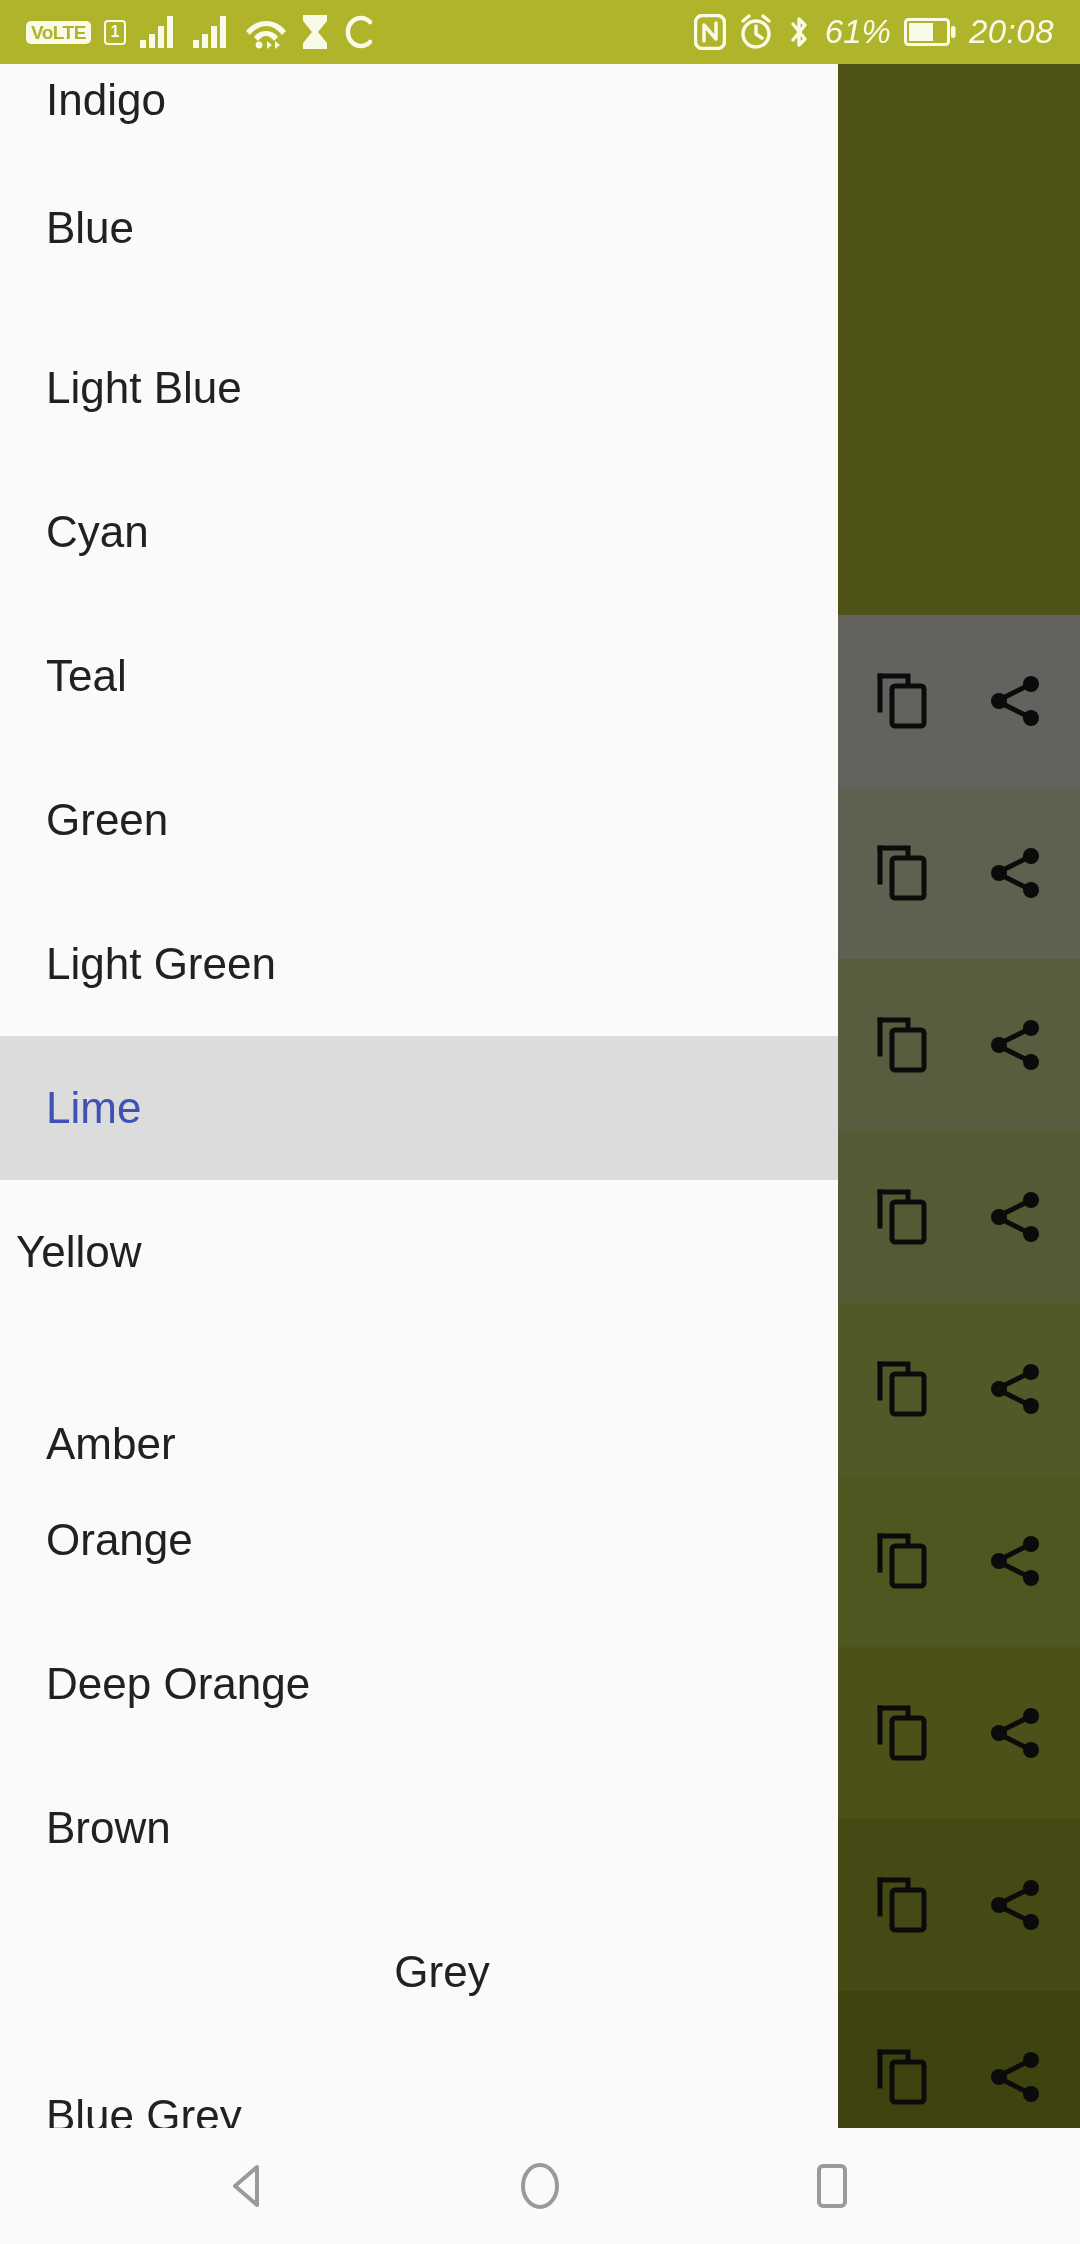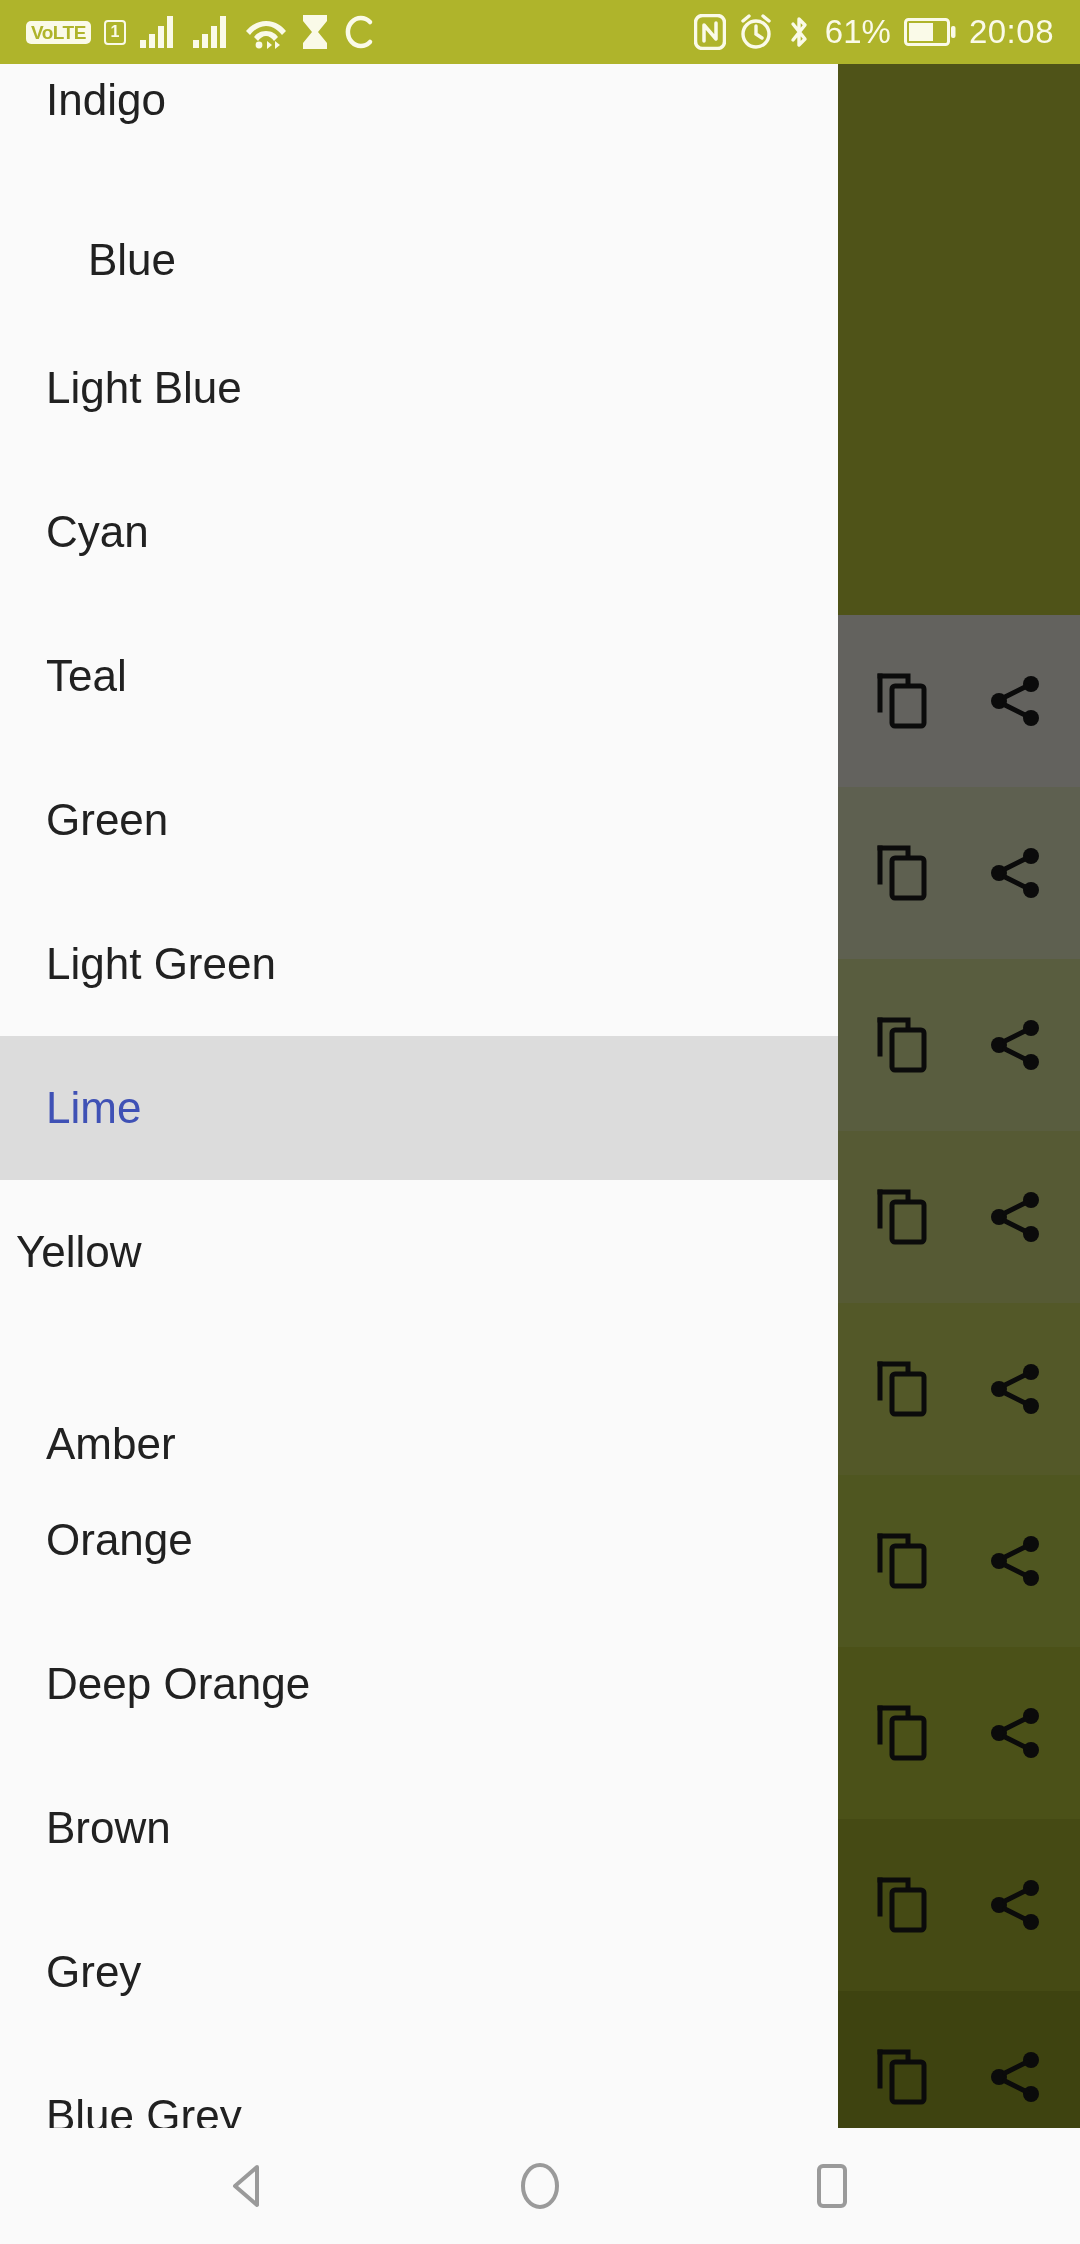--- a/index.html
+++ b/index.html
@@ -14,21 +14,21 @@
   
   .statusbar {
     position: absolute; top: 0; left: 0;
     width: 1080px; height: 64px;
     background: #AFB42B;
     display: flex; align-items: center;
     padding: 11px 26px;
     color: #FAFAE8;
   }
   .sb-left { display: flex; align-items: center; gap: 13px; }
-  .sb-right { margin-left: auto; display: flex; align-items: center; gap: 13px; }
+  .sb-right { margin-left: auto; display: flex; align-items: center; gap: 13px; font-style: italic; }
   .sb-icon { display: inline-flex; align-items: center; justify-content: center; }
   .volte-badge {
     background: #FAFAE8; color: #AFB42B;
     font-size: 19px; font-weight: bold;
     border-radius: 5px; padding: 2px 5px;
     letter-spacing: -0.5px; line-height: 1;
   }
   .sim-badge {
     border: 2.5px solid #FAFAE8; border-radius: 4px;
     font-size: 16px; font-weight: bold; color: #FAFAE8;
@@ -359,21 +359,21 @@
             </div>
           </div>
         </div>
     </div>
 
     <div class="color-list">
       <div id="list-items">
           <div class="list-item" style="top: -36px;">
             <span class="li-label">Indigo</span>
           </div>
-          <div class="list-item" style="top: 124px; margin-left: 42px;">
+          <div class="list-item" style="top: 92px;">
             <span class="li-label">Blue</span>
           </div>
           <div class="list-item" style="top: 252px;">
             <span class="li-label">Light Blue</span>
           </div>
           <div class="list-item" style="top: 396px;">
             <span class="li-label">Cyan</span>
           </div>
           <div class="list-item" style="top: 540px;">
             <span class="li-label">Teal</span>
@@ -395,21 +395,21 @@
           </div>
           <div class="list-item" style="top: 1404px;">
             <span class="li-label">Orange</span>
           </div>
           <div class="list-item" style="top: 1548px;">
             <span class="li-label">Deep Orange</span>
           </div>
           <div class="list-item" style="top: 1692px;">
             <span class="li-label">Brown</span>
           </div>
-          <div class="list-item" style="top: 1836px;">
+          <div class="list-item" style="top: 1836px; justify-content: center;">
             <span class="li-label">Grey</span>
           </div>
           <div class="list-item" style="top: 1980px;">
             <span class="li-label">Blue Grey</span>
           </div>
         </div>
     </div>
 
   </div>
 

